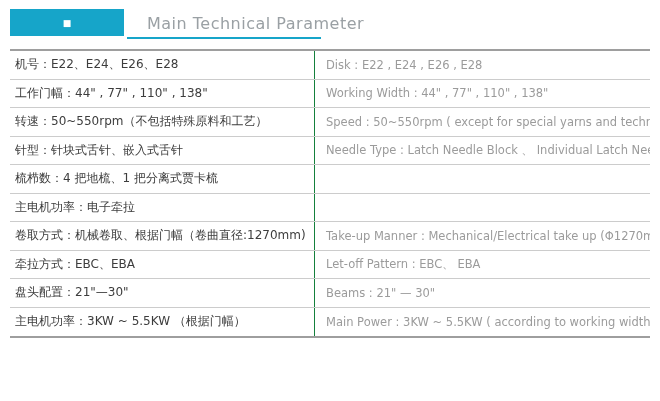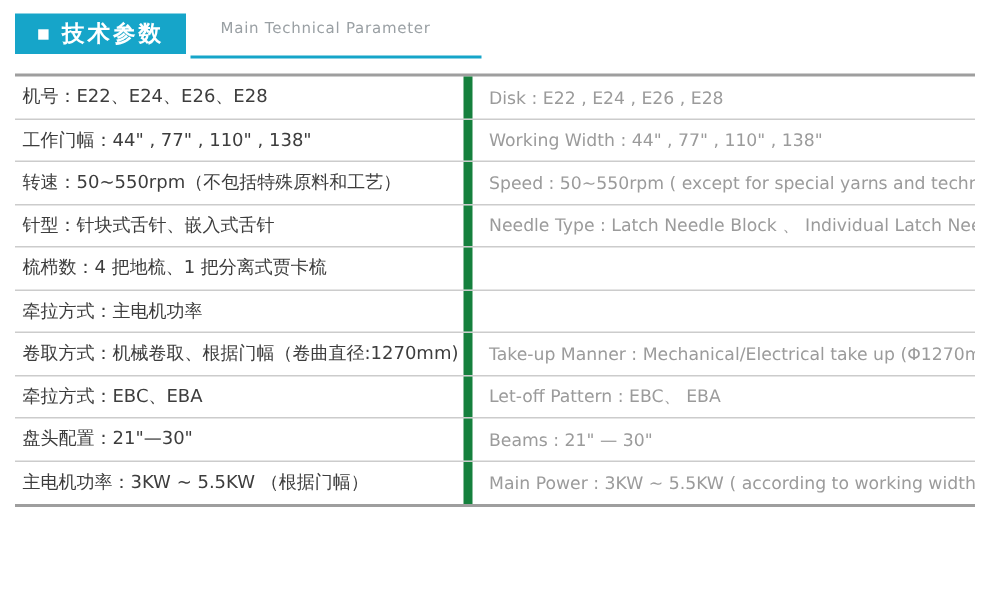--- a/index.html
+++ b/index.html
@@ -13,53 +13,52 @@
   .title-box{
     position:absolute;left:10px;top:9px;width:114px;height:27px;
     background:#16a5c9;color:#ffffff;
     display:flex;align-items:center;justify-content:center;gap:8px;
     box-sizing:border-box;
   }
   .bullet{font-size:9px;line-height:1;position:relative;top:1px;}
   .title-cn{font-size:15px;font-weight:bold;letter-spacing:2px;}
   .title-en{
     position:absolute;left:147px;top:14px;
-    font-size:10px;color:#9aa0a4;letter-spacing:0.5px;
+    font-size:16px;color:#9aa0a4;letter-spacing:0.5px;
   }
   .title-underline{
     position:absolute;left:127px;top:37px;width:194px;height:2px;
     background:#16a5c9;
   }
   
   .param-table{
     position:absolute;left:10px;top:49px;width:640px;
     border-top:2px solid #9e9e9e;border-bottom:2px solid #9e9e9e;
   }
   .t-row{
     display:flex;height:28.5px;box-sizing:border-box;
     border-bottom:1px solid #cccccc;
   }
   .t-row:last-child{border-bottom:none;}
   .cell{display:flex;align-items:center;box-sizing:border-box;overflow:hidden;white-space:nowrap;}
   .cell.cn{
-    width:305px;padding-left:5px;border-right:6px solid #15803d;
+    width:305px;padding-left:5px;border-right:1px solid #15803d;
     font-size:12px;color:#3d3d3d;
   }
   .cell.en{
     flex:1;padding-left:11px;
     font-size:11.5px;color:#9b9b9b;
   }
 </style>
 </head>
 <body>
 
 <div class="header">
   <div class="title-box">
     <span class="bullet">■</span>
-    <span class="title-cn">技术参数</span>
   </div>
   <span class="title-en">Main Technical Parameter</span>
   <div class="title-underline"></div>
 </div>
 
 <div class="param-table">
   <div class="t-row">
     <div class="cell cn">机号：E22、E24、E26、E28</div>
     <div class="cell en">Disk : E22 , E24 , E26 , E28</div>
   </div>
@@ -72,21 +71,21 @@
     <div class="cell en">Speed : 50~550rpm ( except for special yarns and technique )</div>
   </div>
   <div class="t-row">
     <div class="cell cn">针型：针块式舌针、嵌入式舌针</div>
     <div class="cell en">Needle Type : Latch Needle Block 、 Individual Latch Needle</div>
   </div>
   <div class="t-row">
     <div class="cell cn">梳栉数：4 把地梳、1 把分离式贾卡梳</div>
   </div>
   <div class="t-row">
-    <div class="cell cn">牵拉方式：主电机功率</div>
+    <div class="cell cn">主电机功率：电子牵拉</div>
   </div>
   <div class="t-row">
     <div class="cell cn">卷取方式：机械卷取、根据门幅（卷曲直径:1270mm)</div>
     <div class="cell en">Take-up Manner :  Mechanical/Electrical take up (Φ1270mm)</div>
   </div>
   <div class="t-row">
     <div class="cell cn">牵拉方式：EBC、EBA</div>
     <div class="cell en">Let-off Pattern : EBC、 EBA</div>
   </div>
   <div class="t-row">

